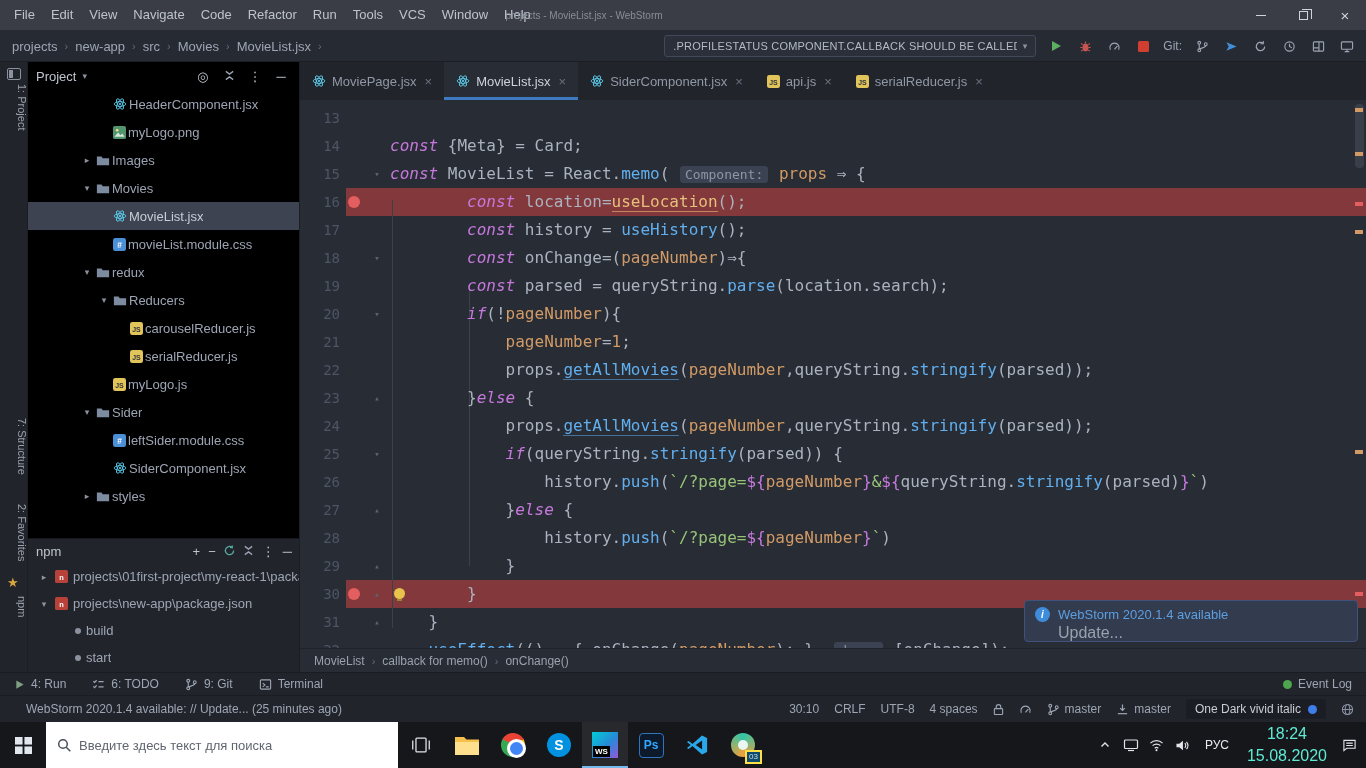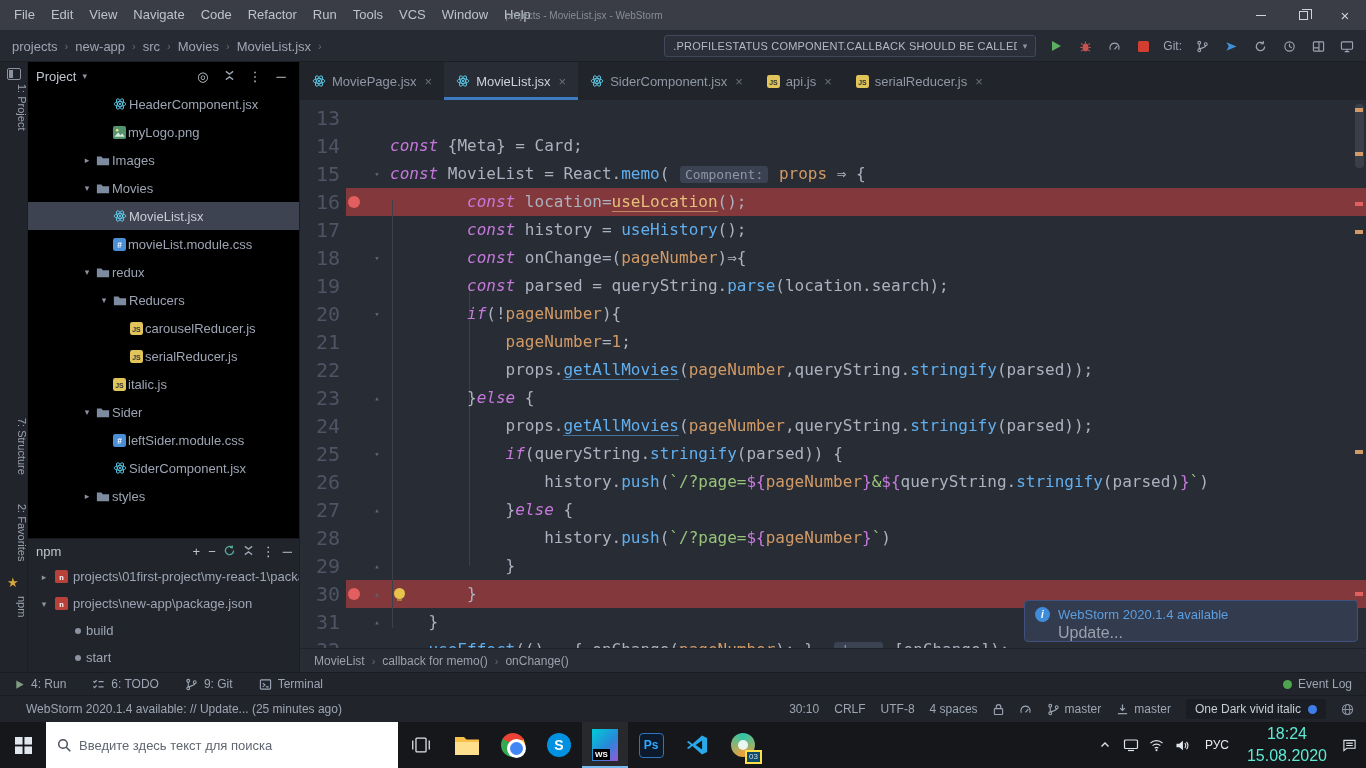--- a/index.html
+++ b/index.html
@@ -57,21 +57,21 @@
 
 
 #editor{position:absolute;left:300px;top:62px;width:1066px;height:610px;background:#282c34}
 #tabbar{position:absolute;left:0;top:0;width:1066px;height:38px;background:#21252b;display:flex;align-items:stretch}
 .tab{display:flex;align-items:center;gap:6px;padding:0 12px;font-size:13px;color:#9097a5}
 .tab.active{background:#282c34;color:#ccd2dc;box-shadow:inset 0 -3px 0 var(--c-tab-accent)}
 .tab-close{color:#6a7180;font-size:13px;margin-left:2px}
 #code{position:absolute;left:0;top:38px;width:1066px;height:548px;overflow:hidden;font-family:"DejaVu Sans Mono",monospace;font-size:16px;padding-top:4px}
 .code-line{height:28px;line-height:28px;display:flex;white-space:pre}
 .code-line.hl{background:linear-gradient(90deg,transparent 46px,var(--c-breakpoint-line) 46px)}
-.ln{width:44px;text-align:right;color:#4d5565;flex:none;font-size:20px;padding-right:4px;cursor:default}
+.ln{width:44px;text-align:right;color:#4d5565;flex:none;font-size:14px;padding-right:4px;cursor:default}
 .gut{width:22px;flex:none;position:relative}
 .bp{position:absolute;left:4px;top:8px;width:12px;height:12px;border-radius:50%;background:var(--c-breakpoint-dot)}
 .fold{width:22px;flex:none;color:#5b6372;font-size:9px;text-align:center;line-height:28px}
 .txt{flex:1;position:relative;padding-left:2px;color:var(--c-text)}
 .tk-k{color:var(--c-keyword);font-style:italic}
 .tk-d{color:var(--c-text)}
 .tk-f{color:var(--c-function)}
 .tk-fu{color:var(--c-function);border-bottom:1px solid rgba(97,175,239,.55)}
 .tk-w{color:var(--c-warning);border-bottom:1px solid rgba(229,192,123,.6)}
 .tk-p{color:var(--c-parameter)}
@@ -111,21 +111,21 @@
 .tb-search{width:352px;background:#fff;display:flex;align-items:center;gap:7px;padding:0 11px}
 .tb-search input{border:none;outline:none;background:transparent;font-size:13px;color:#222;width:100%;font-family:"Liberation Sans",sans-serif}
 .tb-search input::placeholder{color:#5f6670}
 #tb-apps{display:flex}
 .tb-app{width:46px;height:46px;display:grid;place-items:center;position:relative}
 .tb-app.active{background:rgba(255,255,255,.08);box-shadow:inset 0 -2px 0 #76b9ed}
 .tb-badge{position:absolute;right:4px;bottom:4px;background:#0c4a6e;color:#d8dce2;font-size:8px;padding:0 2px;border:2px solid #fde047;line-height:10px}
 .chrome{width:24px;height:24px;border-radius:50%;background:conic-gradient(from -60deg,#ea4335 0 120deg,#fbbc05 0 240deg,#34a853 0 360deg);position:relative;display:inline-block}
 .chrome::after{content:"";position:absolute;left:5.5px;top:5.5px;width:13px;height:13px;border-radius:50%;background:#4285f4;border:3px solid #fff}
 .skype{width:24px;height:24px;border-radius:50%;background:#0092e0;color:#fff;font-weight:bold;font-size:14px;display:inline-grid;place-items:center}
-.ws{width:26px;height:32px;background:linear-gradient(135deg,#00cdd7,#2888d8 55%,#9558d8);position:relative;display:inline-block}
+.ws{width:26px;height:26px;background:linear-gradient(135deg,#00cdd7,#2888d8 55%,#9558d8);position:relative;display:inline-block}
 .ws b{position:absolute;left:1px;bottom:1px;background:#000;color:#fff;font-size:8px;padding:1px 2px;font-weight:bold}
 .ps{width:25px;height:25px;background:#0c1a2b;border:1px solid #2f74c0;border-radius:4px;color:#31a8ff;font-weight:bold;font-size:12px;display:inline-grid;place-items:center}
 .rec{width:24px;height:24px;border-radius:50%;background:conic-gradient(#2fc6a8,#ef9f3c,#2fc6a8);position:relative;display:inline-block}
 .rec::after{content:"";position:absolute;inset:7px;border-radius:50%;background:#eaf6f2}
 #tray{margin-left:auto;display:flex;align-items:center;padding-right:4px}
 .tray-ic{width:26px;height:46px;display:grid;place-items:center}
 #tray-lang{font-size:12px;color:#e7eaef;padding:0 9px}
 #tray-clock{font-size:16px;color:#5eead4;text-align:center;line-height:1.35;padding:0 9px}
 </style>
 </head>
@@ -365,21 +365,21 @@
           <span class="tlabel">serialReducer.js</span>
         </div>
         <div class="trow" style="padding-left: 69px;">
           <span class="arrow"></span>
           <span class="ic">
             <svg width="13" height="13" viewBox="0 0 14 14">
               <rect width="14" height="14" rx="2.5" fill="#e2c55a"></rect>
               <text x="7" y="10.5" font-size="7.5" text-anchor="middle" fill="#32353b" font-weight="bold" font-family="sans-serif">JS</text>
             </svg>
           </span>
-          <span class="tlabel">italic.js</span>
+          <span class="tlabel">myLogo.js</span>
         </div>
         <div class="trow" style="padding-left: 52px;">
           <span class="arrow">▾</span>
           <span class="ic">
             <svg width="14" height="13" viewBox="0 0 16 14">
               <path d="M1 2.5 H6.2 L7.8 4.3 H15 V12.5 H1 Z" fill="#7d8ba1"></path>
             </svg>
           </span>
           <span class="tlabel">Sider</span>
         </div>

